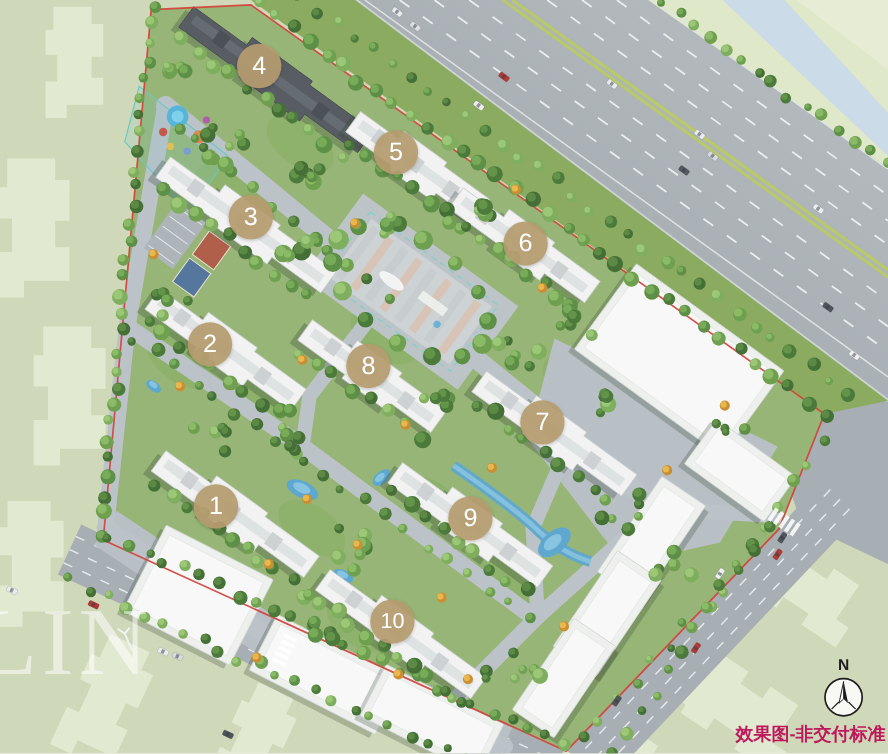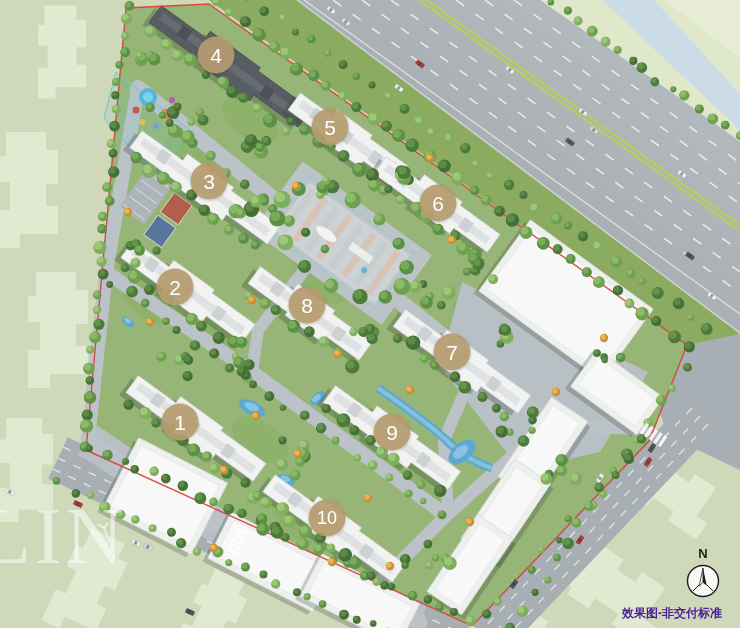--- a/index.html
+++ b/index.html
@@ -7,21 +7,21 @@
          font-family:"Liberation Sans",sans-serif;}
   .stage svg.scene{position:absolute;left:0;top:0;}
   .marker{position:absolute;width:37px;height:37px;border-radius:50%;
           background:rgba(181,155,111,0.93);color:#fff;display:flex;align-items:center;justify-content:center;
           font-size:21px;font-weight:400;transform:translate(-50%,-50%);
           box-shadow:0 1px 3px rgba(0,0,0,0.2);letter-spacing:0;}
   .watermark{position:absolute;left:-18px;top:496px;font-family:"Liberation Serif",serif;
              font-size:80px;color:rgba(255,255,255,0.55);letter-spacing:4px;line-height:1;pointer-events:none;}
   .compass{position:absolute;right:18px;bottom:28px;display:flex;flex-direction:column;align-items:center;color:#1d1d1d;}
   .compass .n-label{font-size:13px;font-weight:bold;margin-bottom:1px;color:#1d1d1d;}
-  .caption{position:absolute;right:18px;bottom:6px;font-size:12px;color:#4c1d95;font-weight:bold;}
+  .caption{position:absolute;right:2px;bottom:6px;font-size:15px;color:#be185d;font-weight:bold;}
 </style>
 </head>
 <body>
 
 <div class="stage">
   <svg class="scene" id="scene" width="740" height="628" viewBox="0 0 740 628">
       <rect x="0" y="0" width="740" height="628" fill="#cfd8b8"></rect>
       <g>
         <path d="M-22,-58 L18,-58 L18,-40 L30,-40 L30,-6 L18,-6 L18,16 L30,16 L30,44 L-8,44 L-8,58 L-30,58 L-30,20 L-18,20 L-18,-8 L-30,-8 L-30,-34 L-22,-34 Z" transform="translate(62,52) rotate(0) scale(0.8)" fill="#e5ebd4" opacity="0.88"></path>
         <path d="M-22,-58 L18,-58 L18,-40 L30,-40 L30,-6 L18,-6 L18,16 L30,16 L30,44 L-8,44 L-8,58 L-30,58 L-30,20 L-18,20 L-18,-8 L-30,-8 L-30,-34 L-22,-34 Z" transform="translate(28,190) rotate(0) scale(1)" fill="#e5ebd4" opacity="0.88"></path>

